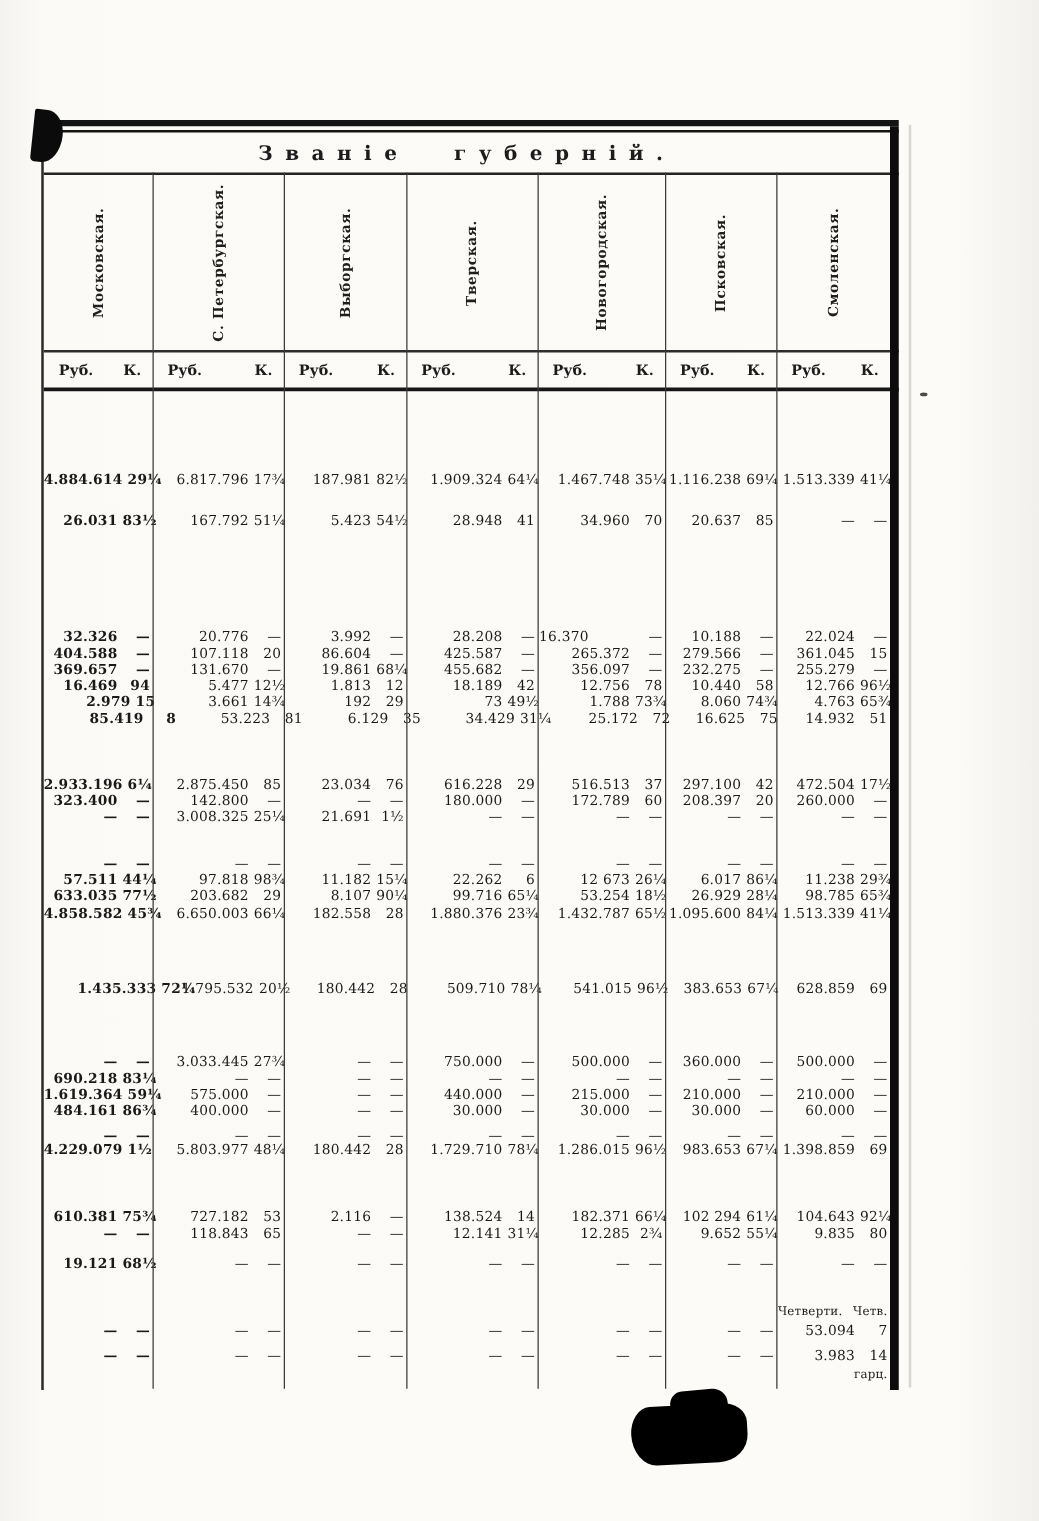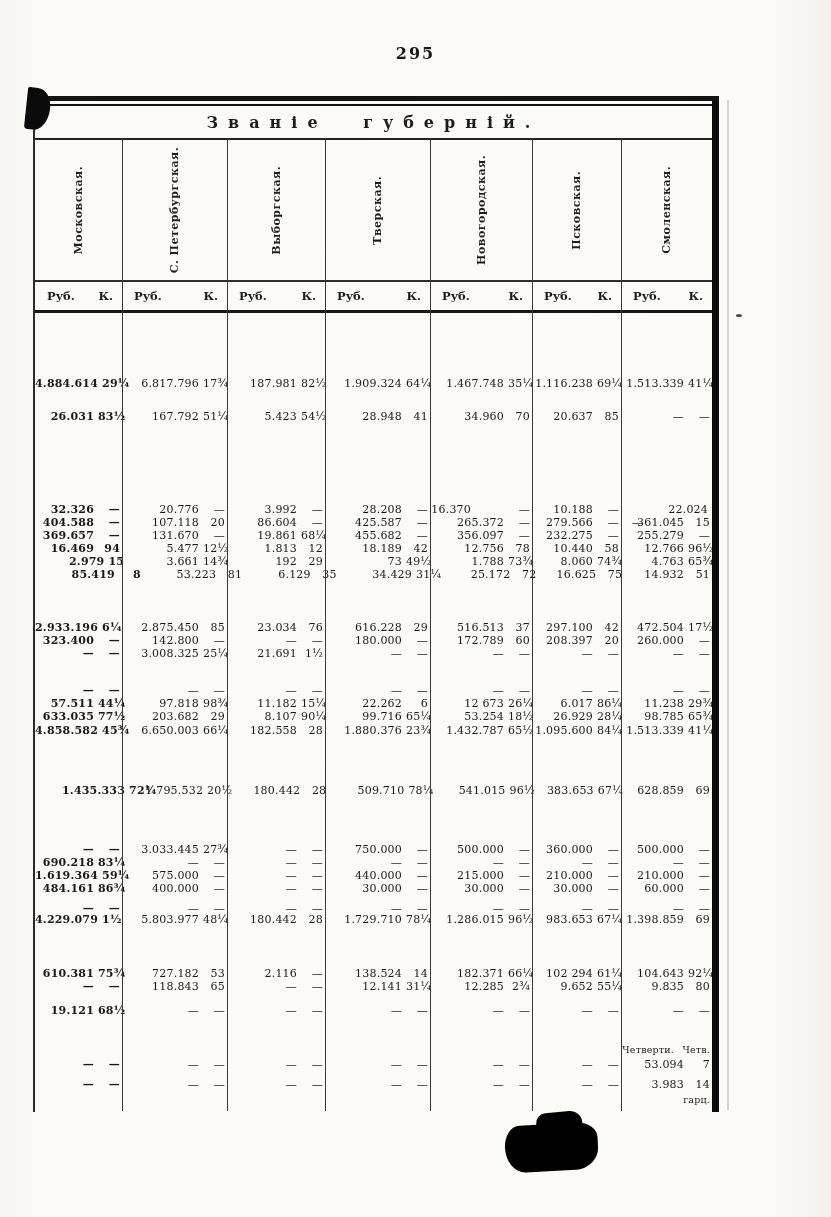--- a/index.html
+++ b/index.html
@@ -67,21 +67,20 @@
   .page-edge  { position:absolute; left:727px; top:100px; width:2px; height:1010px; background:#d8d6d0; }
   .ink-blob-top  { position:absolute; left:536px; top:1112px; width:46px; height:18px; background:#000;
                    border-radius:10px 12px 3px 3px; transform:rotate(-5deg); }
   .ink-blob-main { position:absolute; left:505px; top:1124px; width:93px; height:47px; background:#000;
                    border-radius:16px 20px 24px 20px / 22px 16px 22px 26px; transform:rotate(-3deg); }
 </style>
 </head>
 <body>
 
 <div class="page">
-  <div class="page-number">295</div>
 
   <div class="scan-table">
     <div class="top-rule"></div>
     <div class="title-row">Званіе губерній.</div>
     <div class="title-rule"></div>
 
     <div class="col-headers" id="col-headers">
         <div class="col-header" style="width: 87px;">
           <span>Московская.</span>
         </div>
@@ -217,21 +216,21 @@
             <span class="kop">—</span>
           </div>
           <div class="cell" style="width: 102px; gap: 33px;">
             <span class="rub">16.370</span>
             <span class="kop">—</span>
           </div>
           <div class="cell" style="width: 89px;">
             <span class="rub">10.188</span>
             <span class="kop">—</span>
           </div>
-          <div class="cell" style="width: 91px; flex-direction: column;">
+          <div class="cell" style="width: 91px;">
             <span class="rub">22.024</span>
             <span class="kop">—</span>
           </div>
         </div>
         <div class="t-row" style="top: 201px;">
           <div class="cell" style="width: 87px;">
             <span class="rub">404.588</span>
             <span class="kop">—</span>
           </div>
           <div class="cell" style="width: 105px;">

